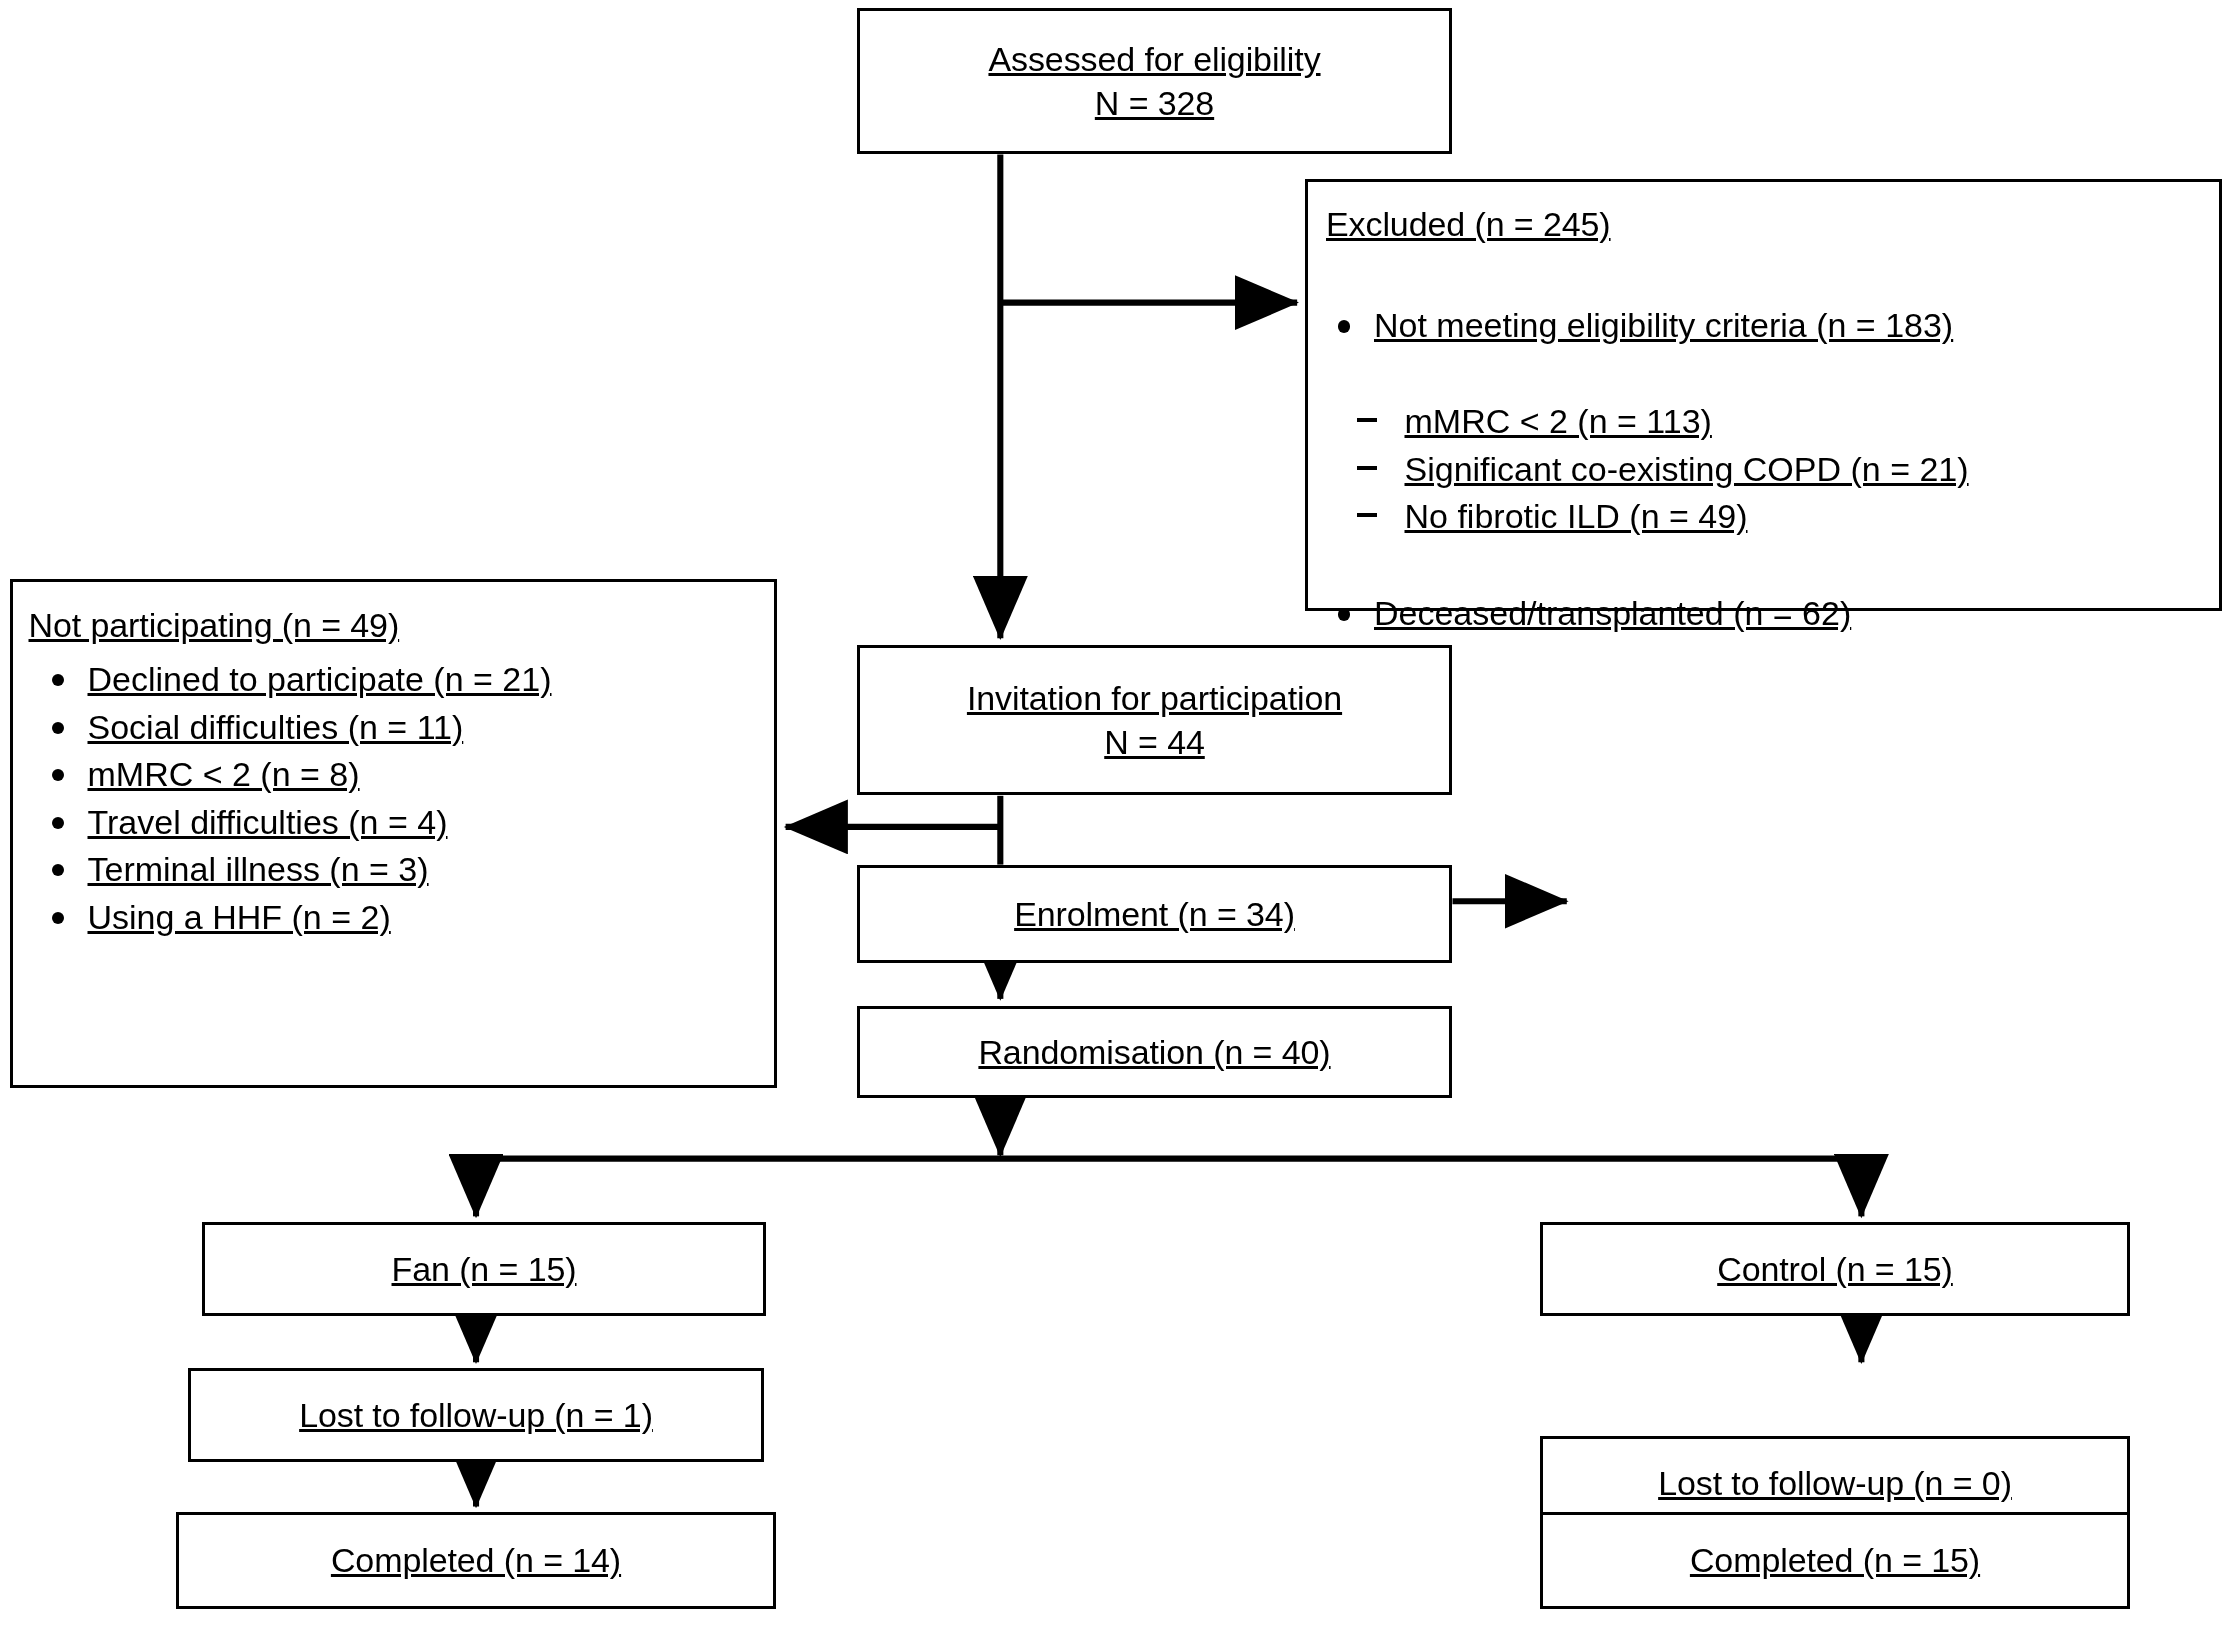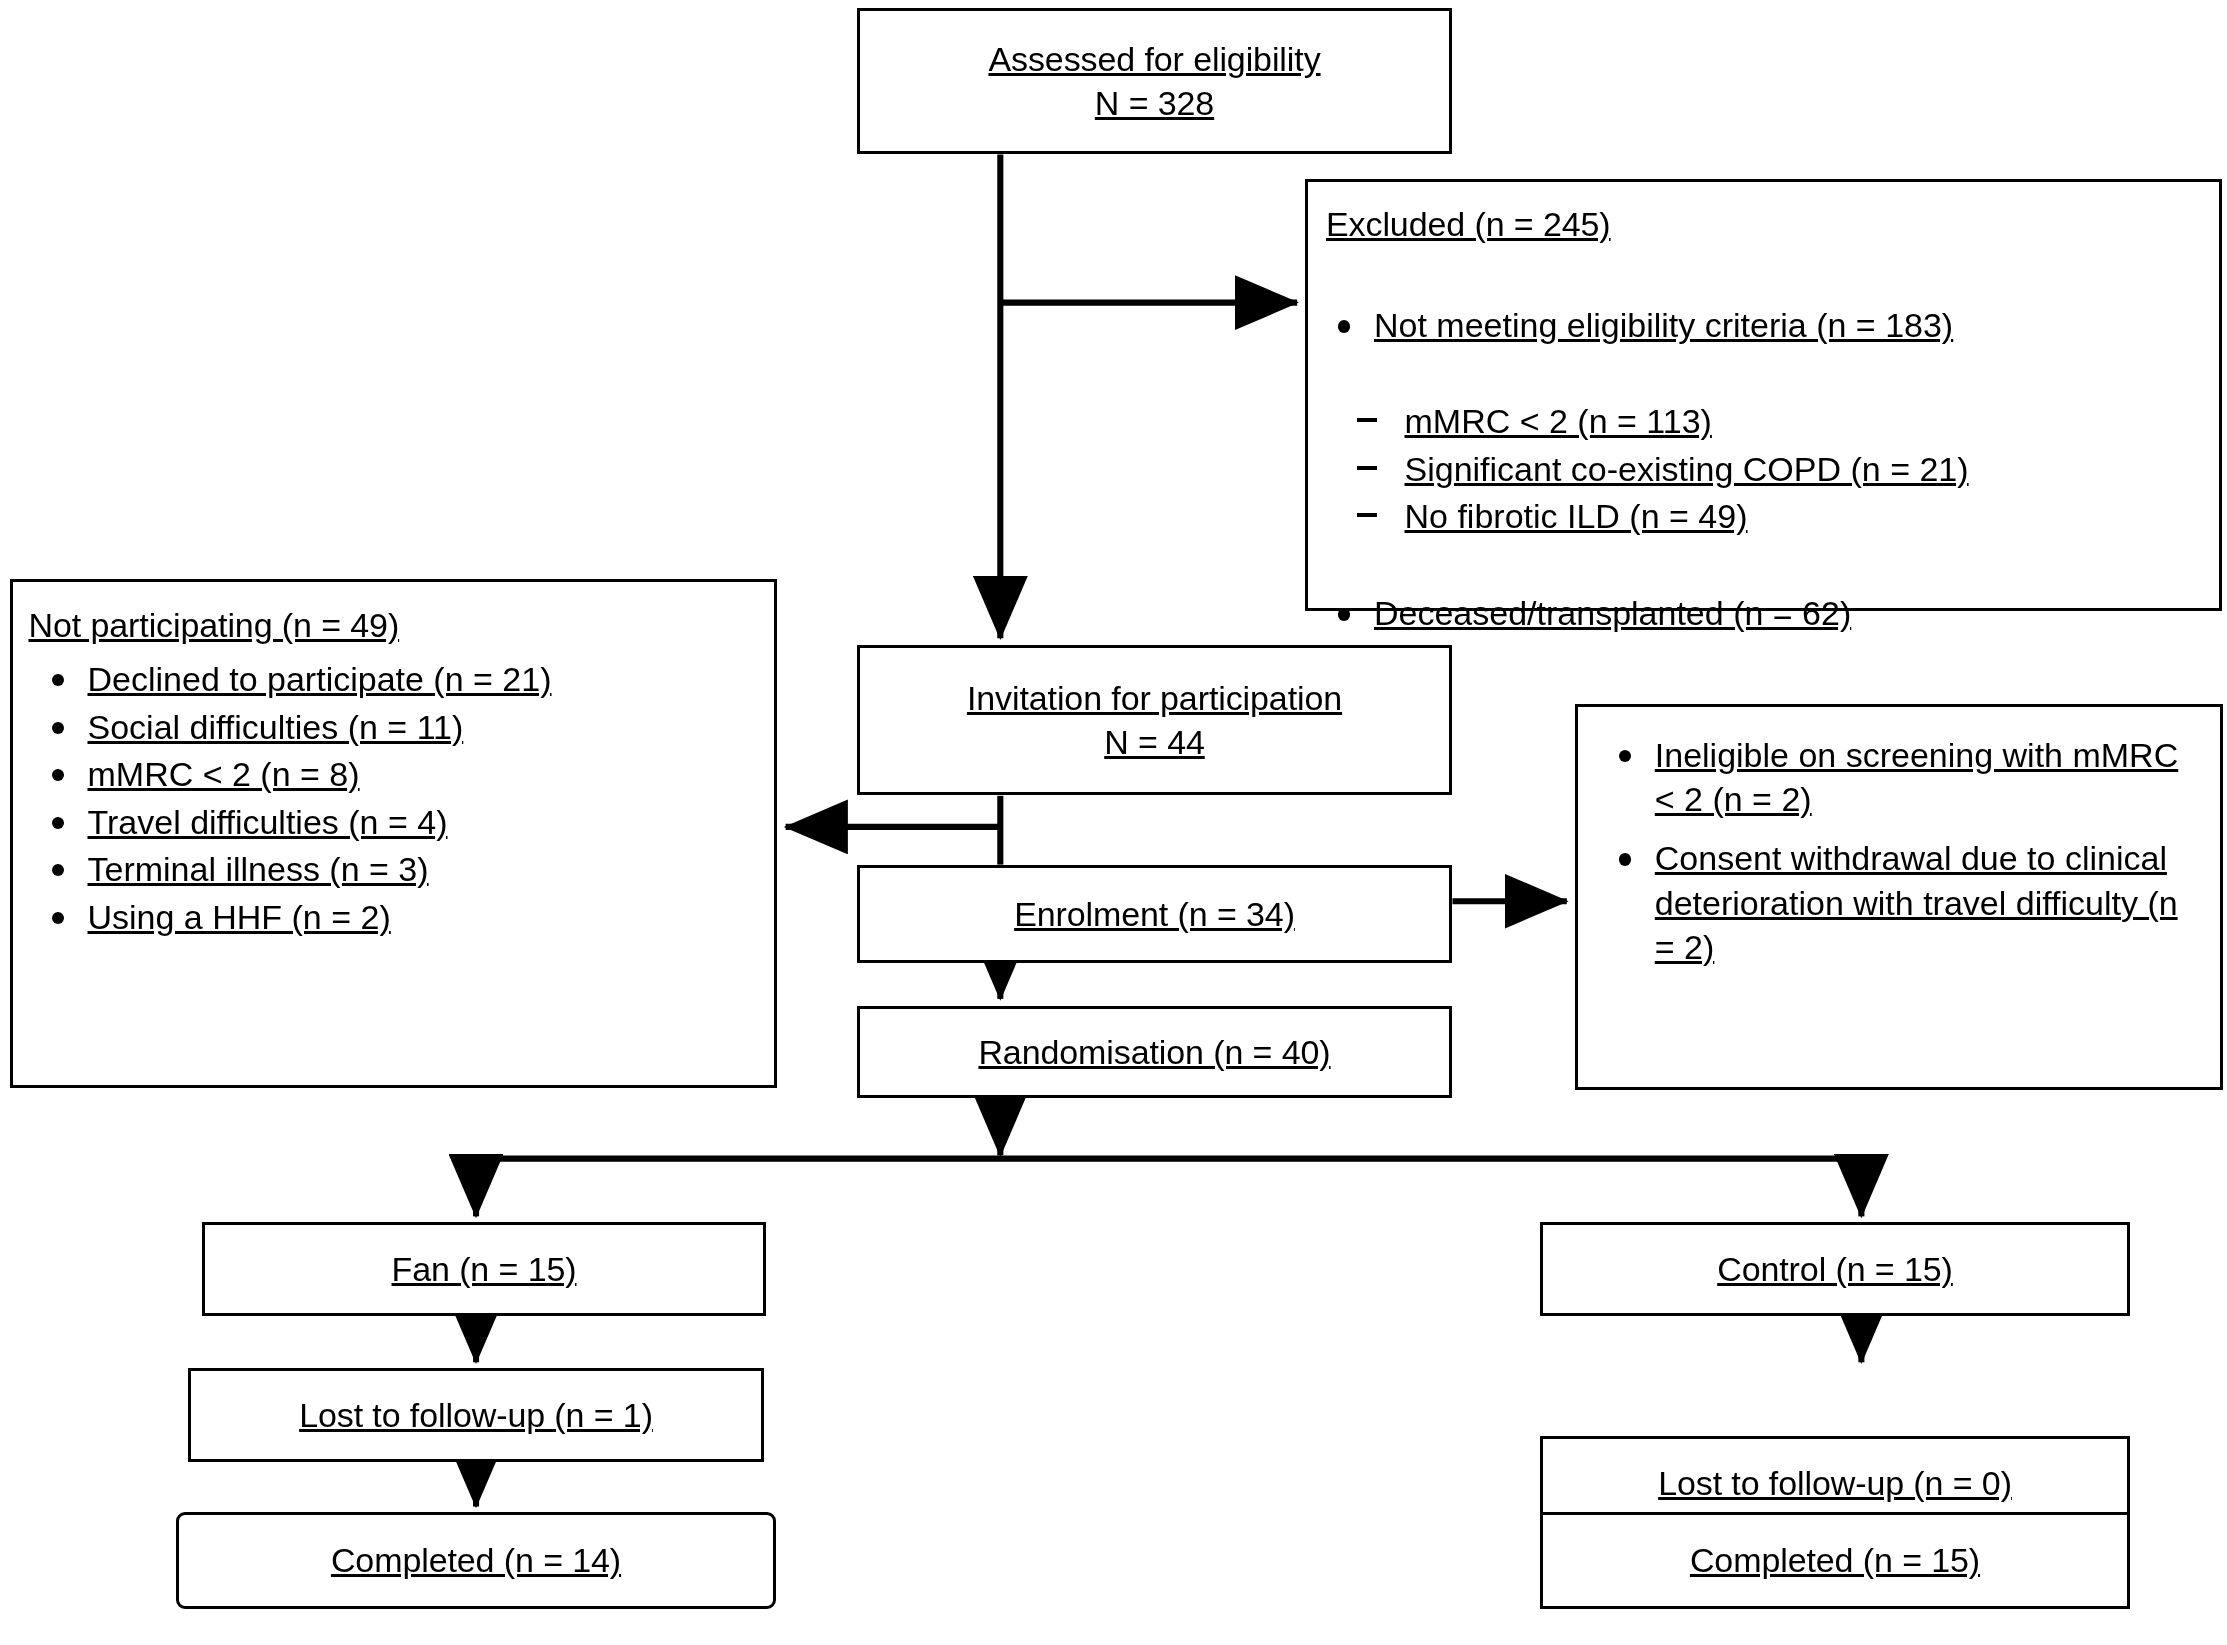--- a/index.html
+++ b/index.html
@@ -98,38 +98,32 @@
 
   <div class="box ctr" style="left:857px;top:645px;width:595px;height:150px;">
     <div class="t">Invitation for participation</div>
     <div class="t">N = 44</div>
   </div>
 
   <div class="box ctr" style="left:857px;top:865px;width:595px;height:98px;">
     <div class="t">Enrolment (n = 34)</div>
   </div>
 
-  <div class="box lft" style="left:1575px;top:704px;width:648px;height:386px;padding:25.5px 14.4px 0 12.2px;">
-    <ul class="bl" style="margin-left:16.6px;">
-      <li style="margin-bottom:15.5px;"><span class="bul"></span><span>Ineligible on screening with mMRC &lt; 2 (n = 2)</span></li>
-      <li><span class="bul"></span><span>Consent withdrawal due to clinical deterioration with travel difficulty (n = 2)</span></li>
-    </ul>
-  </div>
 
   <div class="box ctr" style="left:857px;top:1006px;width:595px;height:92px;">
     <div class="t">Randomisation (n = 40)</div>
   </div>
 
   <div class="box ctr" style="left:176px;top:1222px;width:564px;height:94px;margin-left:26px;">
     <div class="t">Fan (n = 15)</div>
   </div>
   <div class="box ctr" style="left:188px;top:1368px;width:576px;height:94px;">
     <div class="t">Lost to follow-up (n = 1)</div>
   </div>
-  <div class="box ctr" style="left:176px;top:1512px;width:600px;height:97px;border-radius:9px;">
+  <div class="box ctr" style="left:176px;top:1512px;width:600px;height:97px;">
     <div class="t">Completed (n = 14)</div>
   </div>
 
   <div class="box ctr" style="left:1540px;top:1222px;width:590px;height:94px;">
     <div class="t">Control (n = 15)</div>
   </div>
   <div class="box ctr" style="left:1540px;top:1436px;width:590px;height:94px;">
     <div class="t">Lost to follow-up (n = 0)</div>
   </div>
   <div class="box ctr" style="left:1540px;top:1512px;width:590px;height:97px;">

